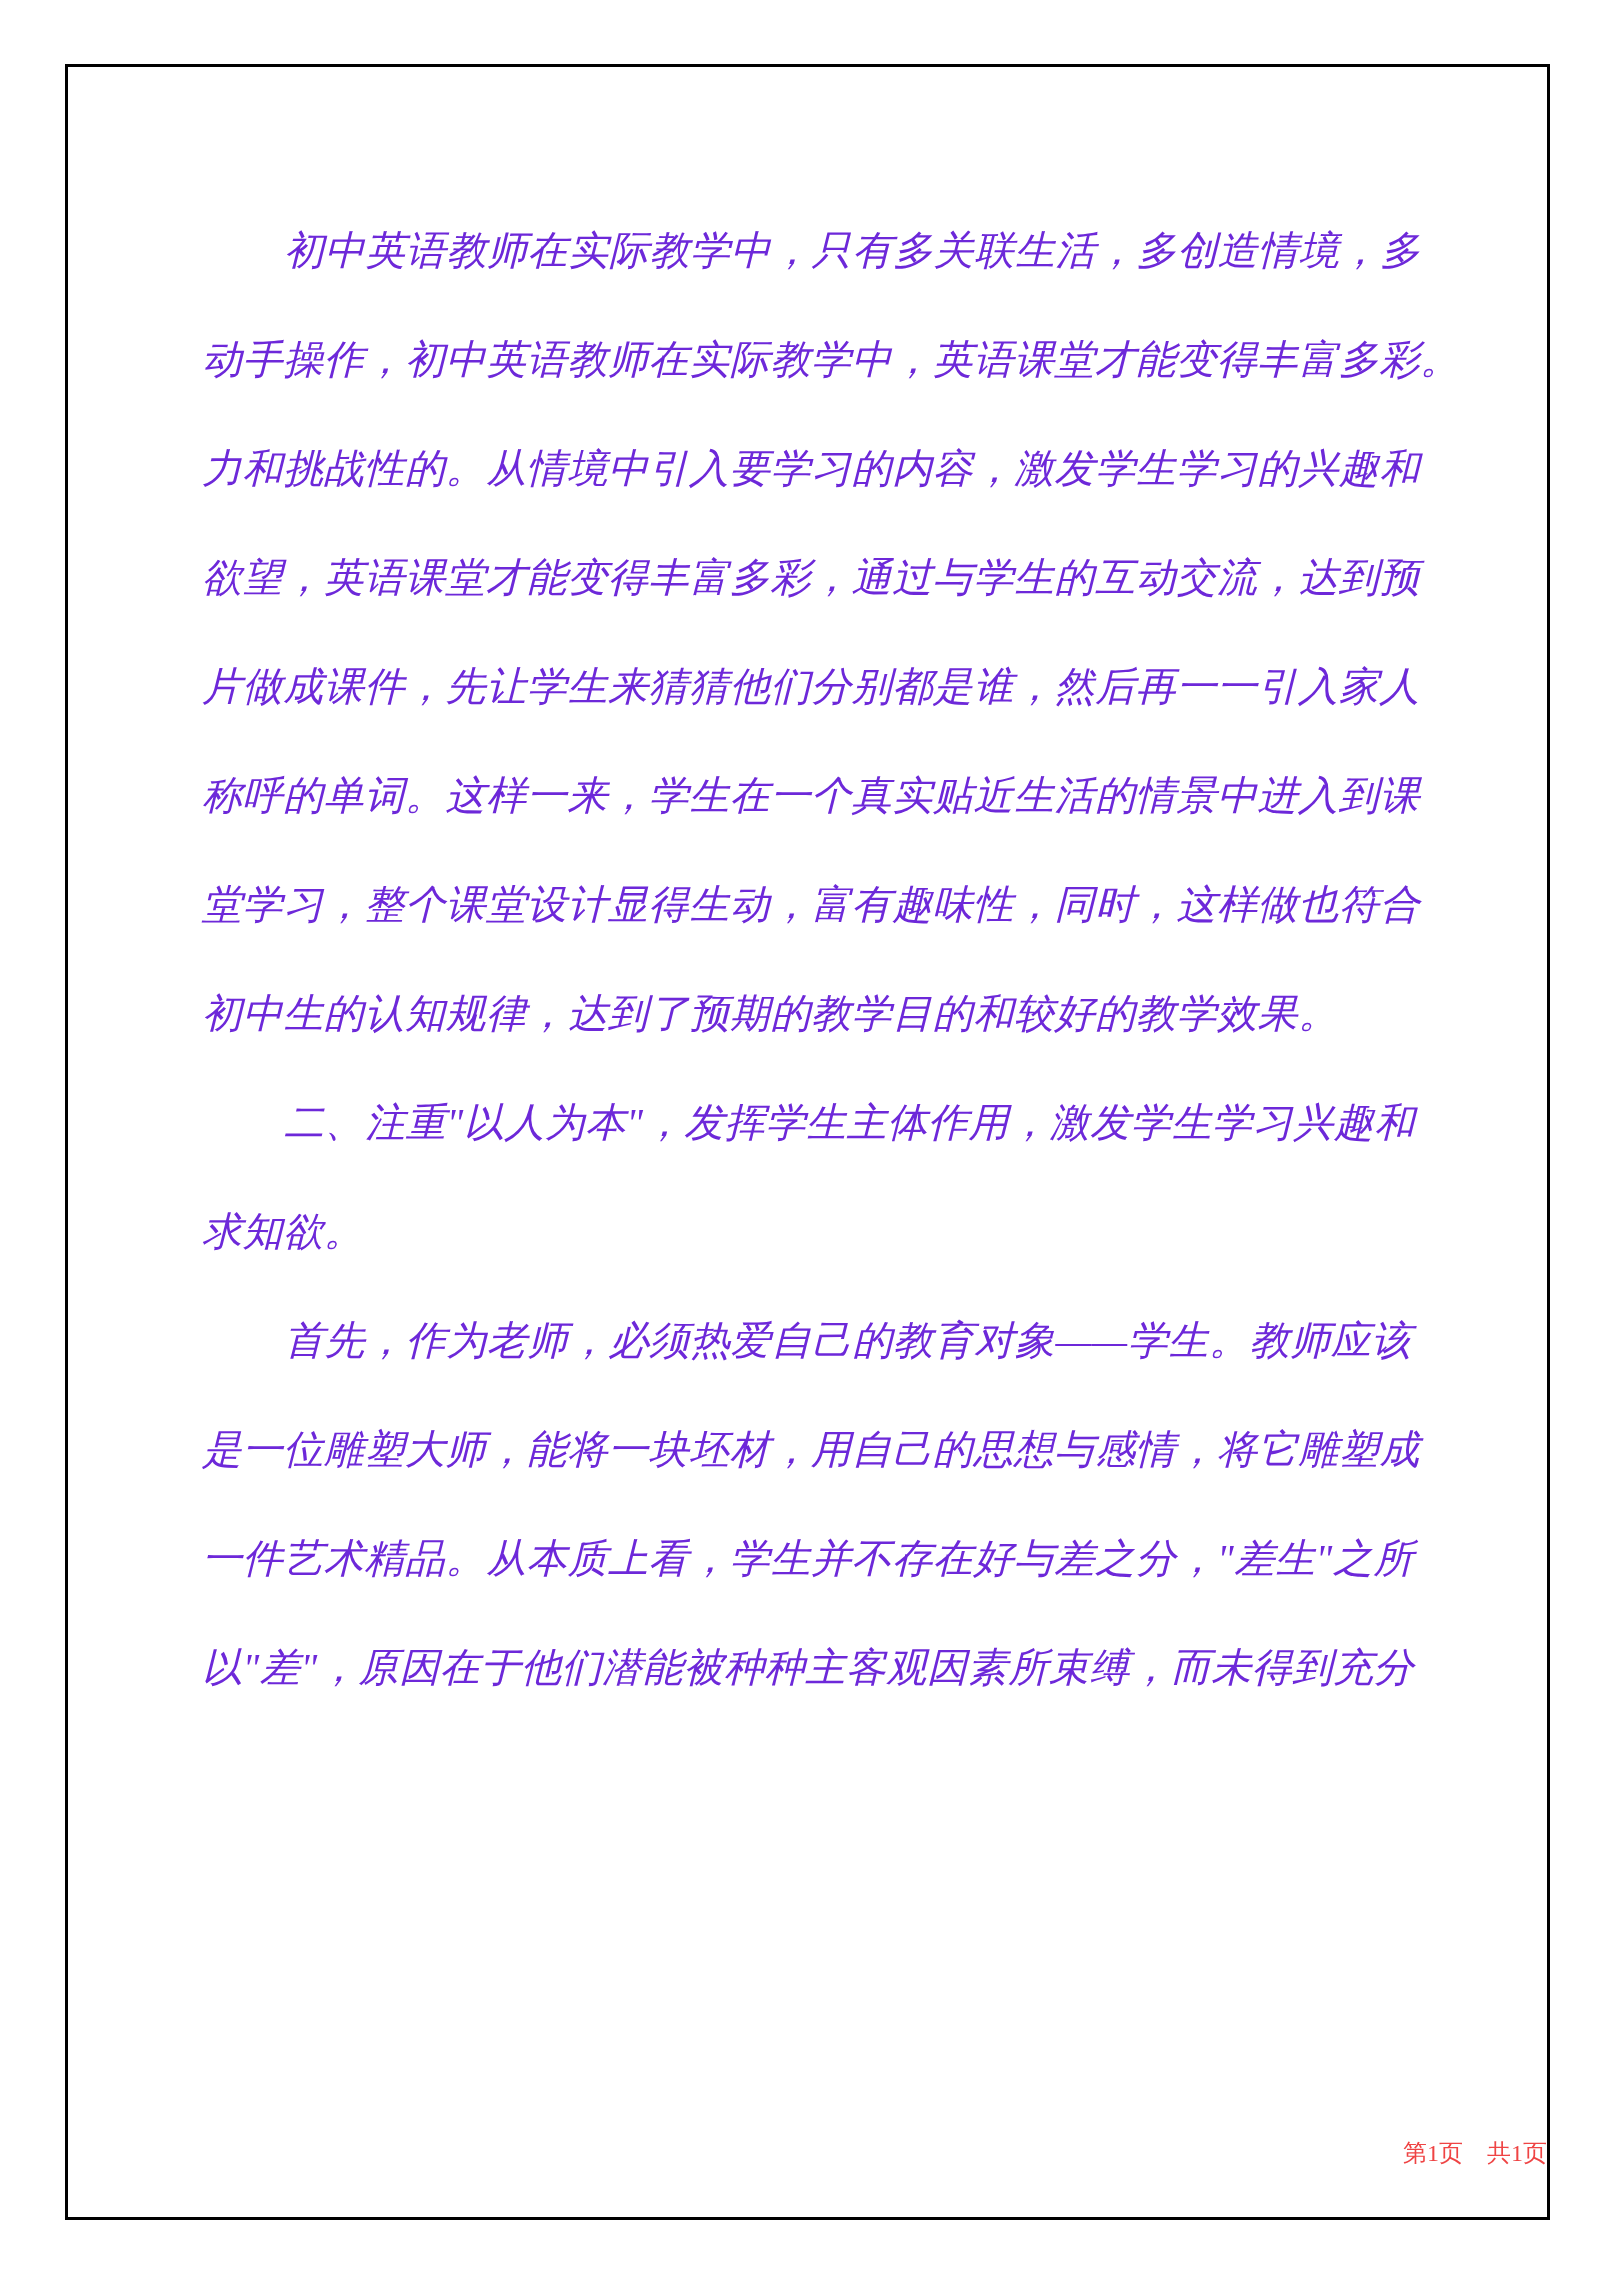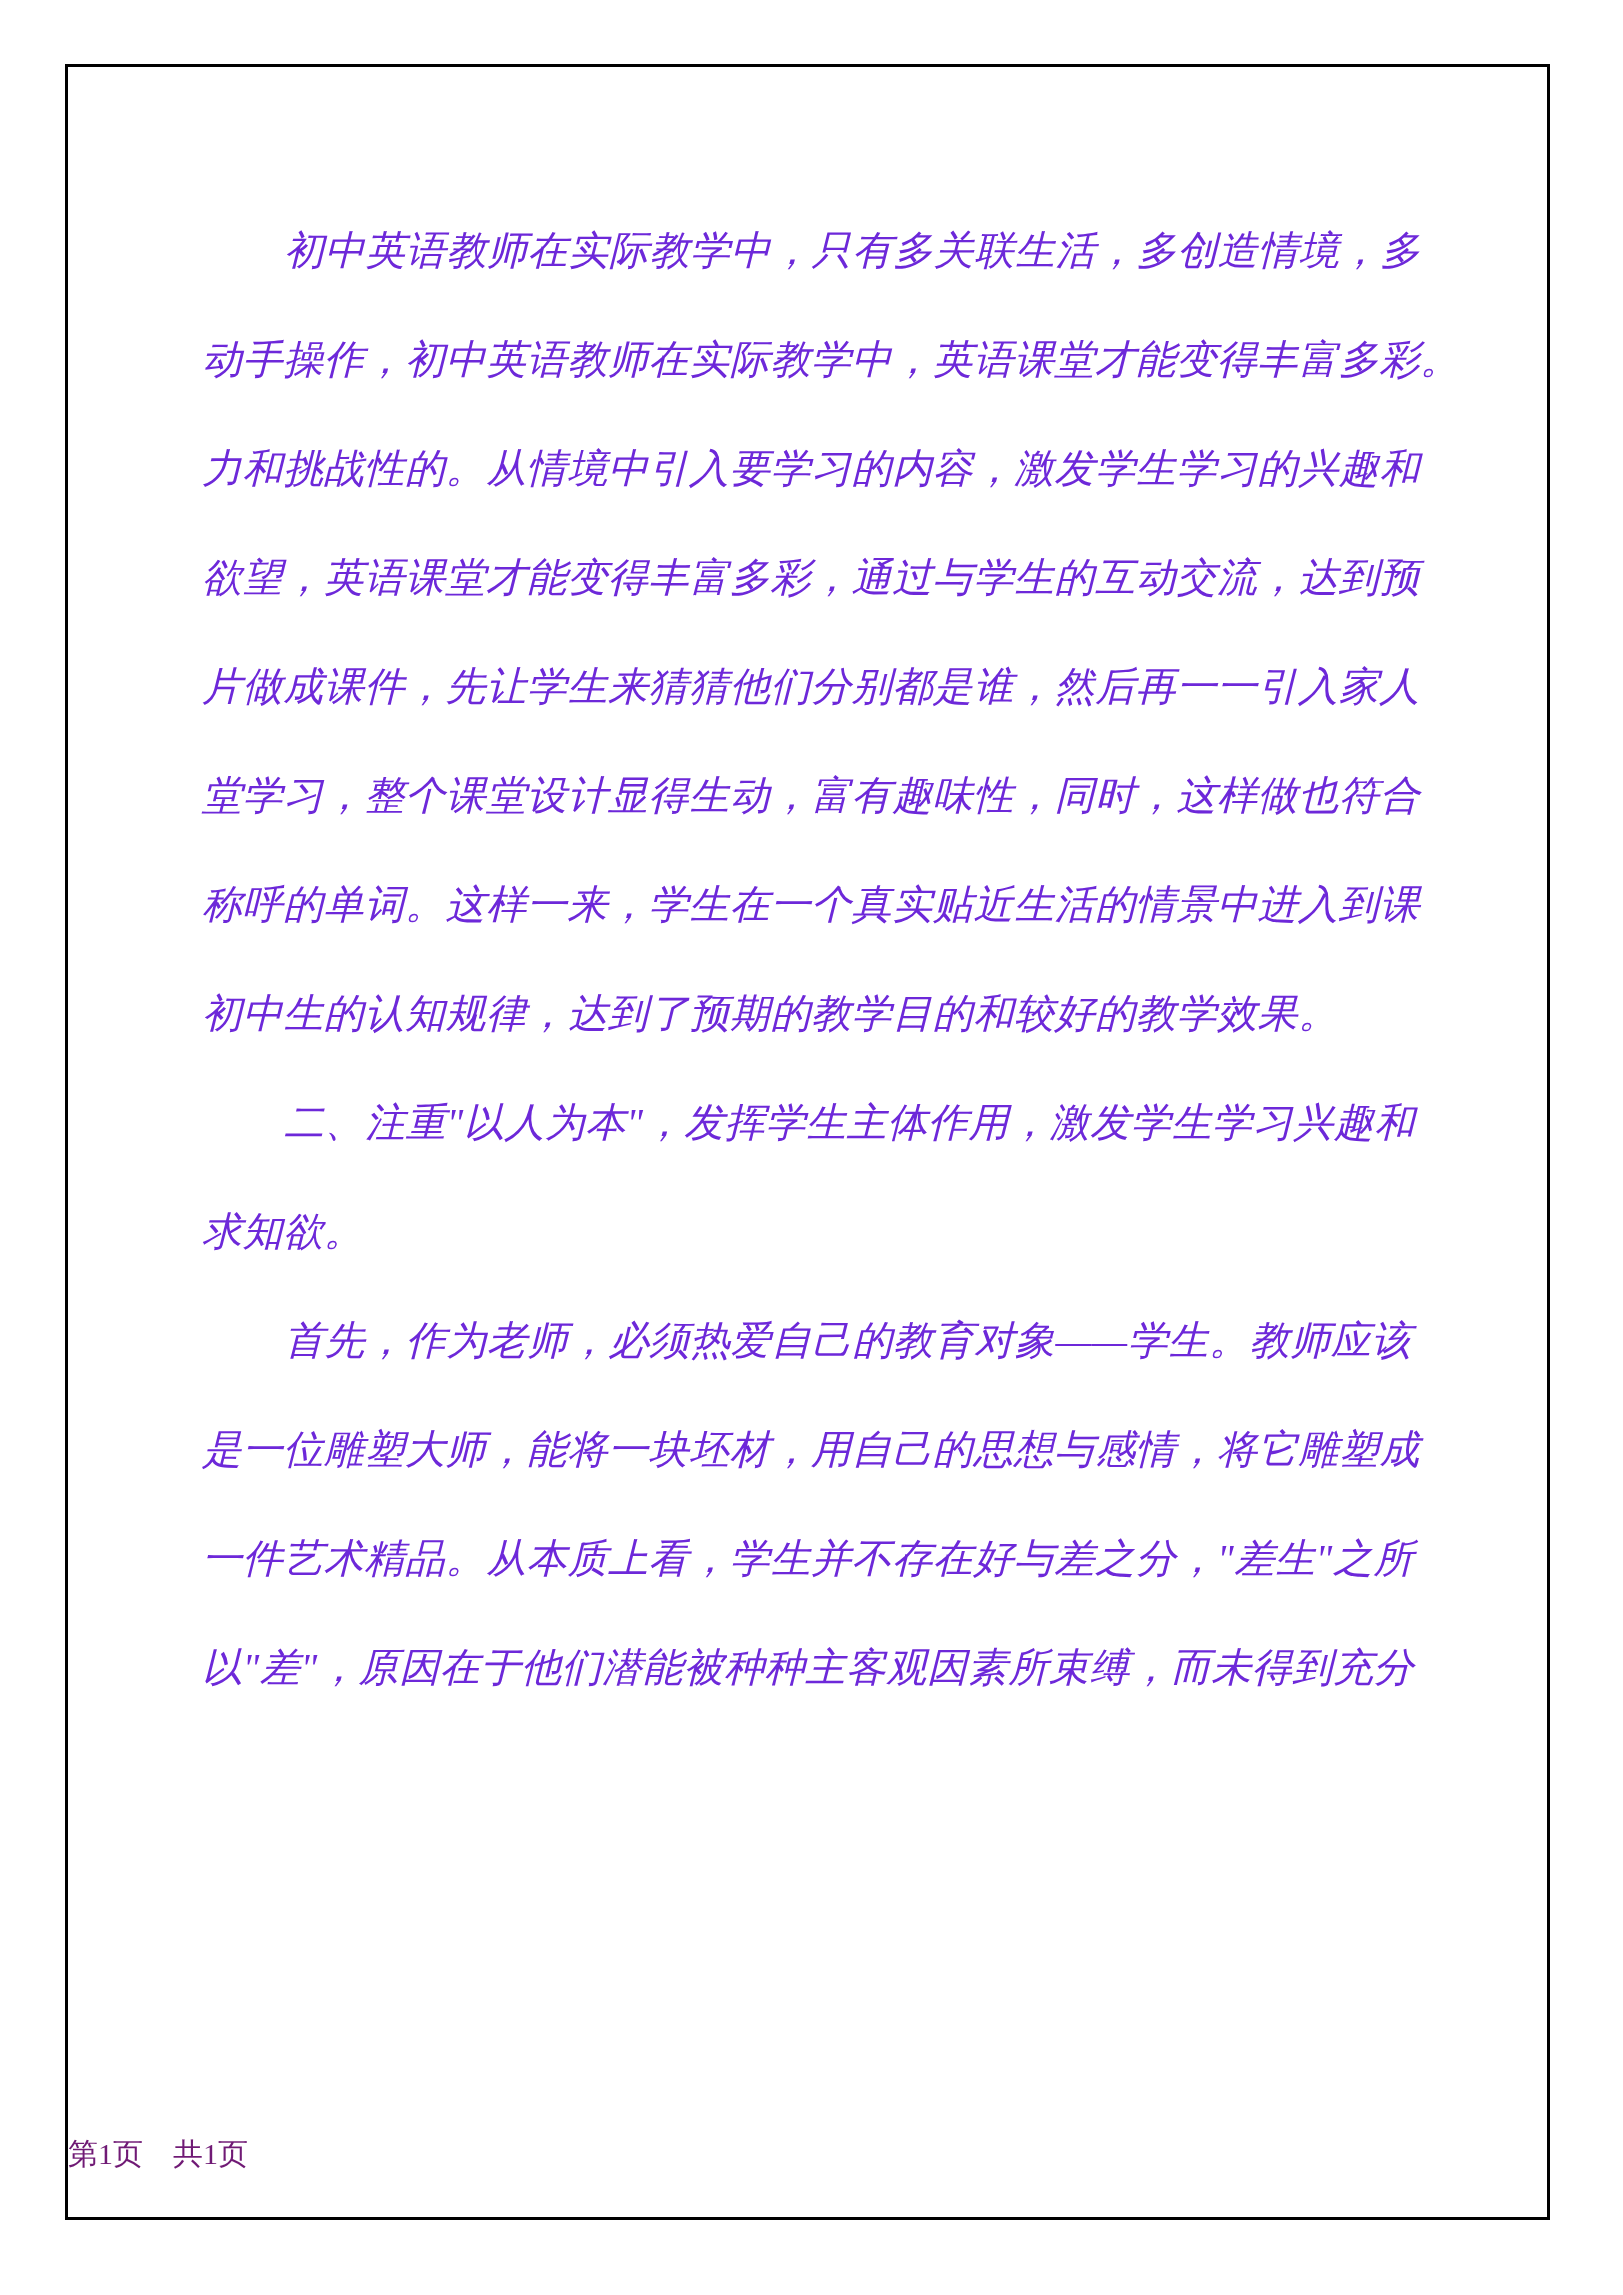--- a/index.html
+++ b/index.html
@@ -46,42 +46,42 @@
     white-space: nowrap;
   }
   .line.indent {
     text-indent: 82px;
   }
   .footer {
     position: absolute;
     left: 0;
     top: 2069px;
     width: 100%;
-    text-align: left;
+    text-align: right;
     font-family: "Liberation Serif", serif;
     font-style: normal;
-    font-size: 30px;
+    font-size: 24px;
     line-height: 35px;
-    color: #701a75;
+    color: #ef4444;
     white-space: pre;
   }
 </style>
 </head>
 <body>
 
 <div class="page">
   <div class="frame">
     <div class="content">
       <div class="line indent">初中英语教师在实际教学中，只有多关联生活，多创造情境，多</div>
       <div class="line">动手操作，初中英语教师在实际教学中，英语课堂才能变得丰富多彩。</div>
       <div class="line">力和挑战性的。从情境中引入要学习的内容，激发学生学习的兴趣和</div>
       <div class="line">欲望，英语课堂才能变得丰富多彩，通过与学生的互动交流，达到预</div>
       <div class="line">片做成课件，先让学生来猜猜他们分别都是谁，然后再一一引入家人</div>
+      <div class="line">称呼的单词。这样一来，学生在一个真实贴近生活的情景中进入到课</div>
       <div class="line">堂学习，整个课堂设计显得生动，富有趣味性，同时，这样做也符合</div>
-      <div class="line">称呼的单词。这样一来，学生在一个真实贴近生活的情景中进入到课</div>
       <div class="line">初中生的认知规律，达到了预期的教学目的和较好的教学效果。</div>
       <div class="line indent">二、注重"以人为本"，发挥学生主体作用，激发学生学习兴趣和</div>
       <div class="line">求知欲。</div>
       <div class="line indent">首先，作为老师，必须热爱自己的教育对象——学生。教师应该</div>
       <div class="line">是一位雕塑大师，能将一块坯材，用自己的思想与感情，将它雕塑成</div>
       <div class="line">一件艺术精品。从本质上看，学生并不存在好与差之分，"差生"之所</div>
       <div class="line">以"差"，原因在于他们潜能被种种主客观因素所束缚，而未得到充分</div>
     </div>
     <div class="footer">第1页　共1页</div>
   </div>

